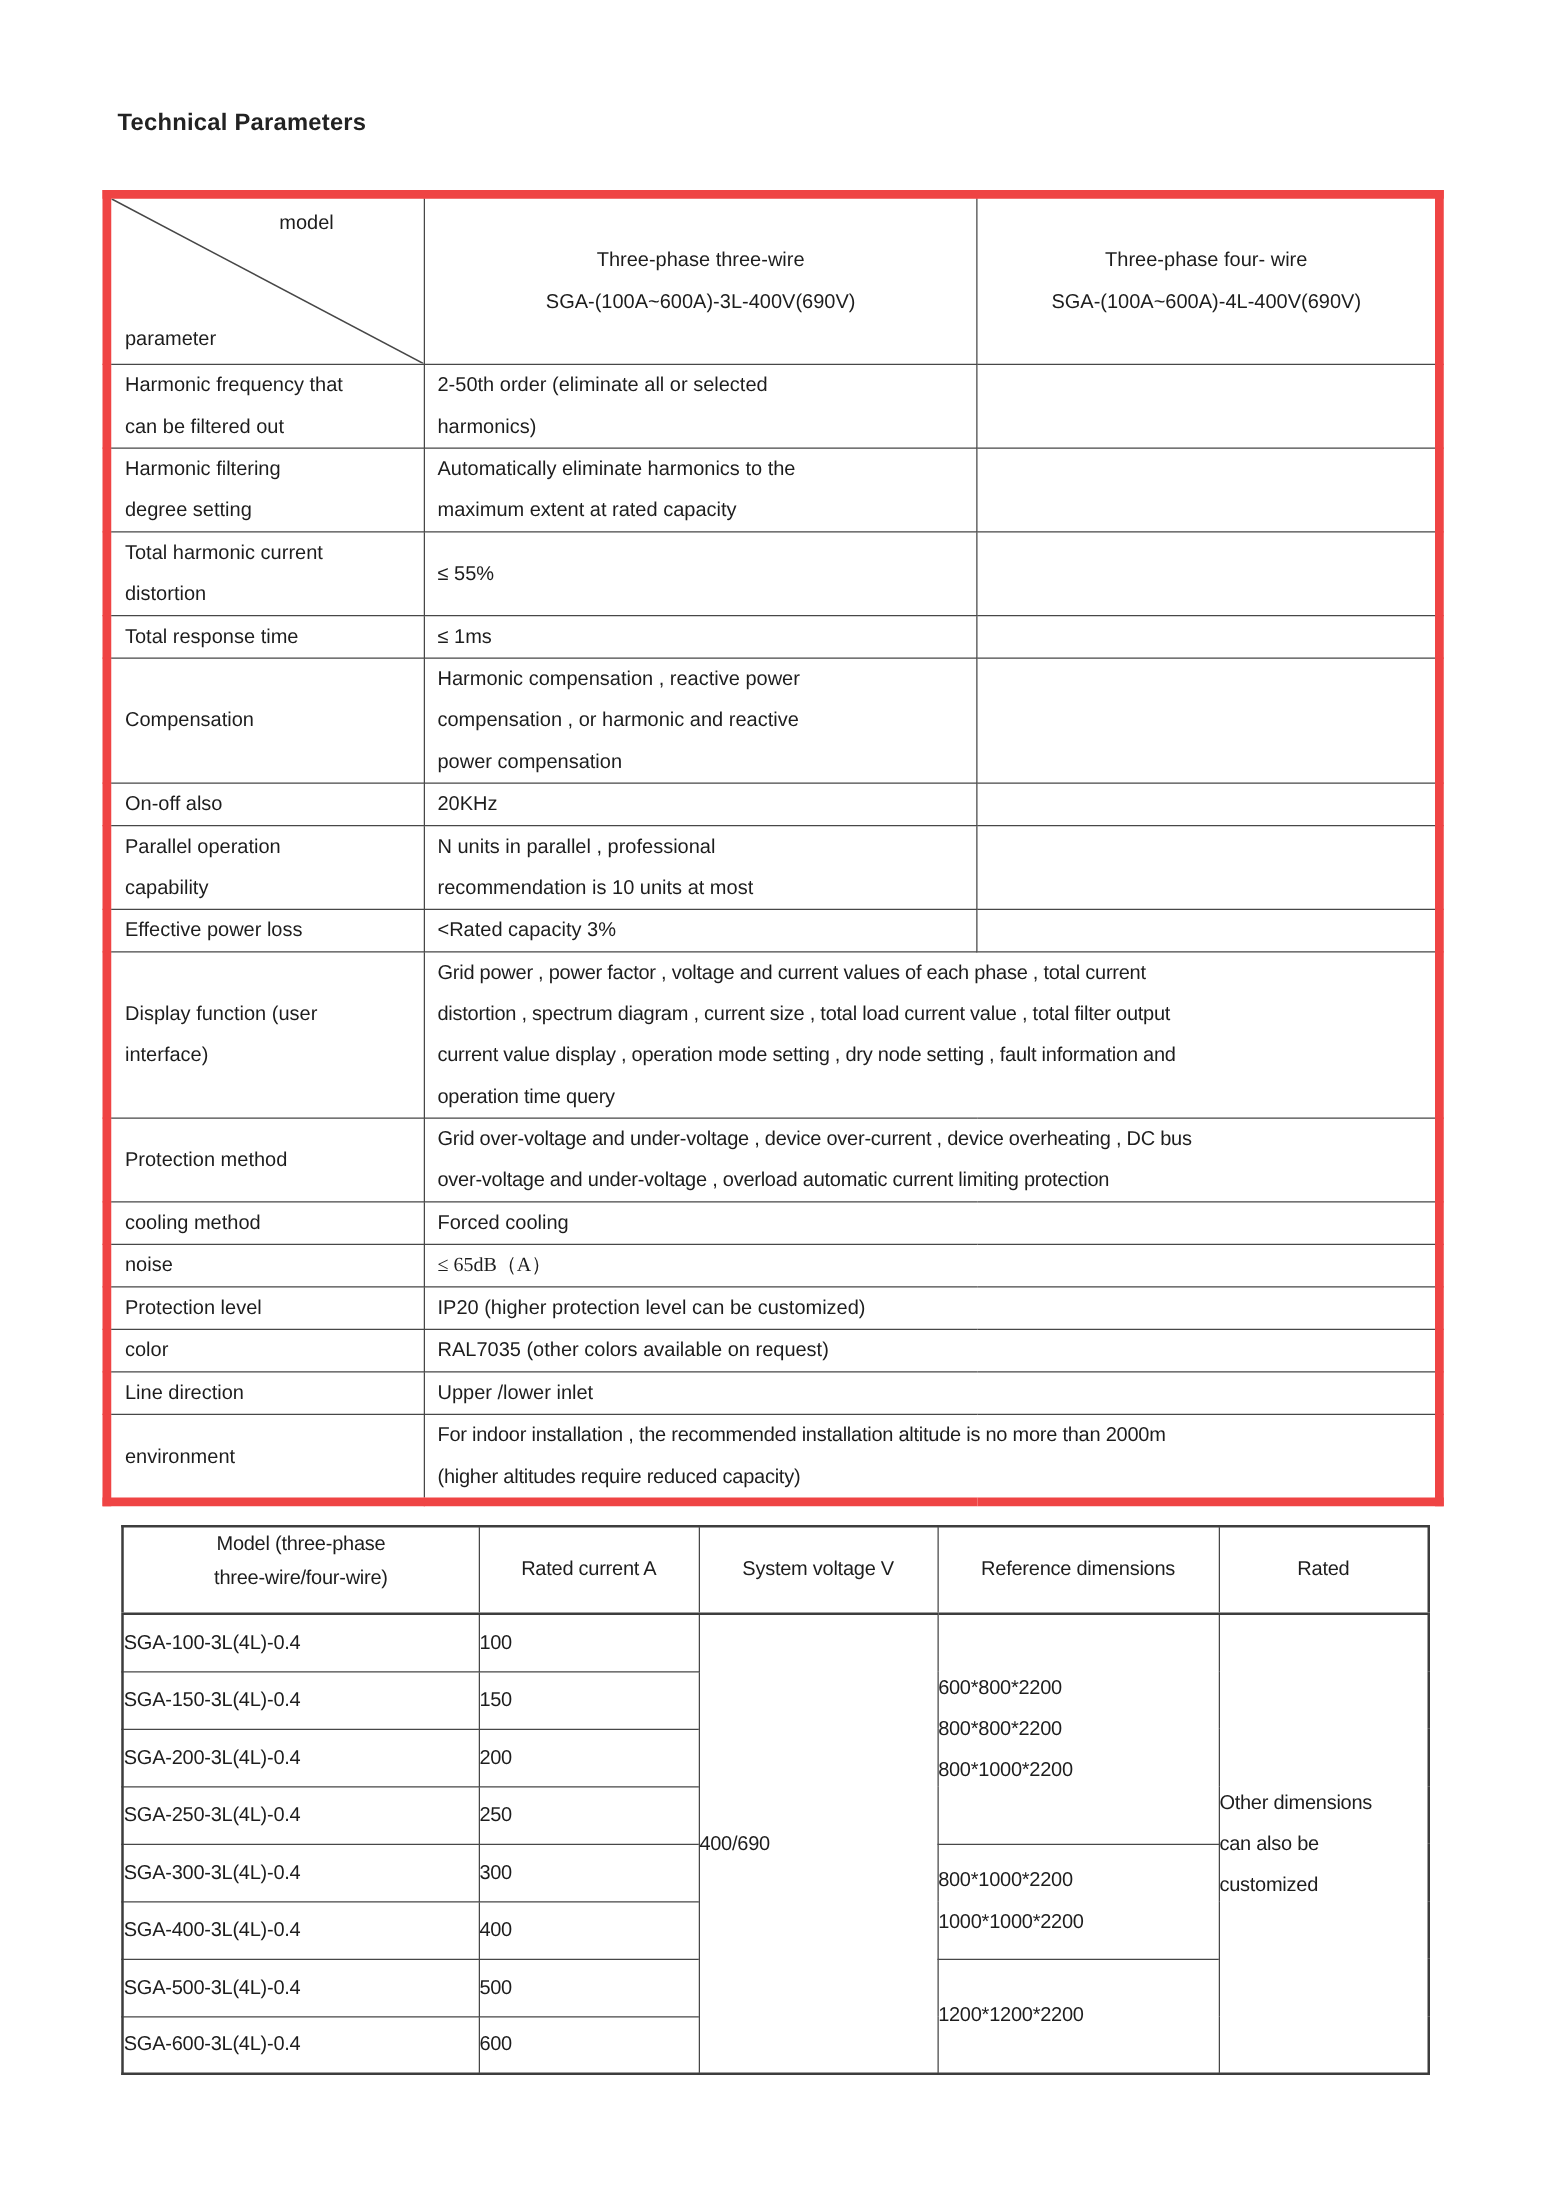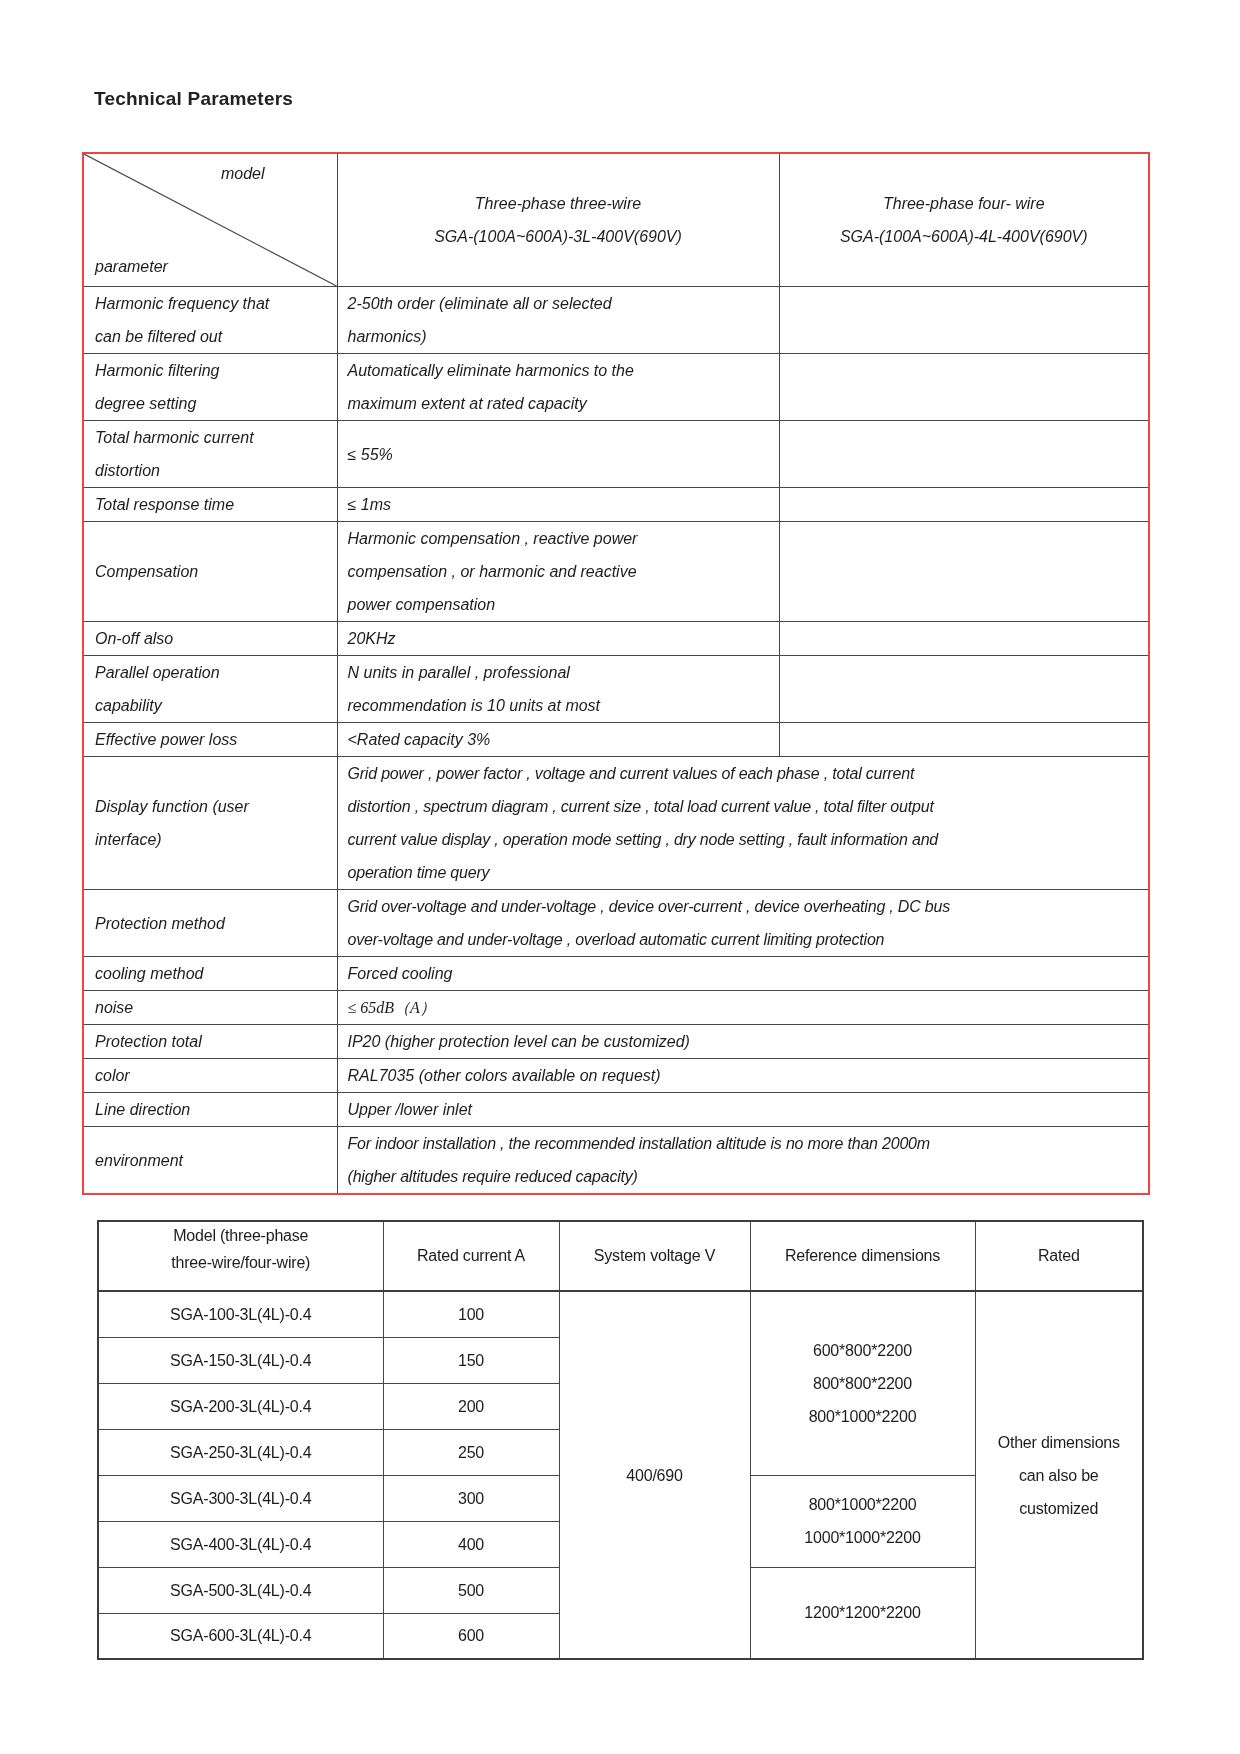--- a/index.html
+++ b/index.html
@@ -13,22 +13,21 @@
     position:absolute; left:94px; top:88px;
     font-size:19px; font-weight:600; color:#222;
     letter-spacing:0.2px;
   }
   table { border-collapse:collapse; table-layout:fixed; background:#fff; }
   td, th { border:1px solid #474747; vertical-align:middle; font-weight:normal; }
 
   
   #t1 {
     position:absolute; left:82px; top:152px; width:1066px;
-    border:2px solid #ef4444;
-    font-style:italic;
+    border:7px solid #ef4444;
   }
   #t1 td {
     font-size:16px; line-height:33px; white-space:pre-line;
   }
   #t1 .lbl { text-align:left; padding:0 8px 0 11px; }
   #t1 .val { text-align:left; padding:0 10px; }
   #t1 .hdr { height:74px; text-align:center; }
   #t1 .serif { font-family:"Liberation Serif", serif; }
   #t1 .cond { letter-spacing:-0.2px; }
 
@@ -44,21 +43,21 @@
   }
   #t2 th {
     height:70px; font-size:16px; text-align:center;
     border-bottom:2px solid #3d3d3d; letter-spacing:-0.2px;
   }
   #t2 th.model-h {
     vertical-align:top; padding-top:0; line-height:27px;
     white-space:pre-line; overflow:hidden;
   }
   #t2 td {
-    height:46px; font-size:16px; text-align:center;
+    height:46px; font-size:16px; text-align:left;
     white-space:pre-line; line-height:33px; letter-spacing:-0.2px;
   }
 </style>
 </head>
 <body>
 
 <div class="title">Technical Parameters</div>
 
 <table id="t1">
   <colgroup>
@@ -145,21 +144,21 @@
   </tr>
   <tr>
     <td class="lbl">cooling method</td>
     <td class="val" colspan="2">Forced cooling</td>
   </tr>
   <tr>
     <td class="lbl">noise</td>
     <td class="val serif" colspan="2">≤ 65dB（A）</td>
   </tr>
   <tr>
-    <td class="lbl">Protection total</td>
+    <td class="lbl">Protection level</td>
     <td class="val" colspan="2">IP20 (higher protection level can be customized)</td>
   </tr>
   <tr>
     <td class="lbl">color</td>
     <td class="val" colspan="2">RAL7035 (other colors available on request)</td>
   </tr>
   <tr>
     <td class="lbl">Line direction</td>
     <td class="val" colspan="2">Upper /lower inlet</td>
   </tr>

